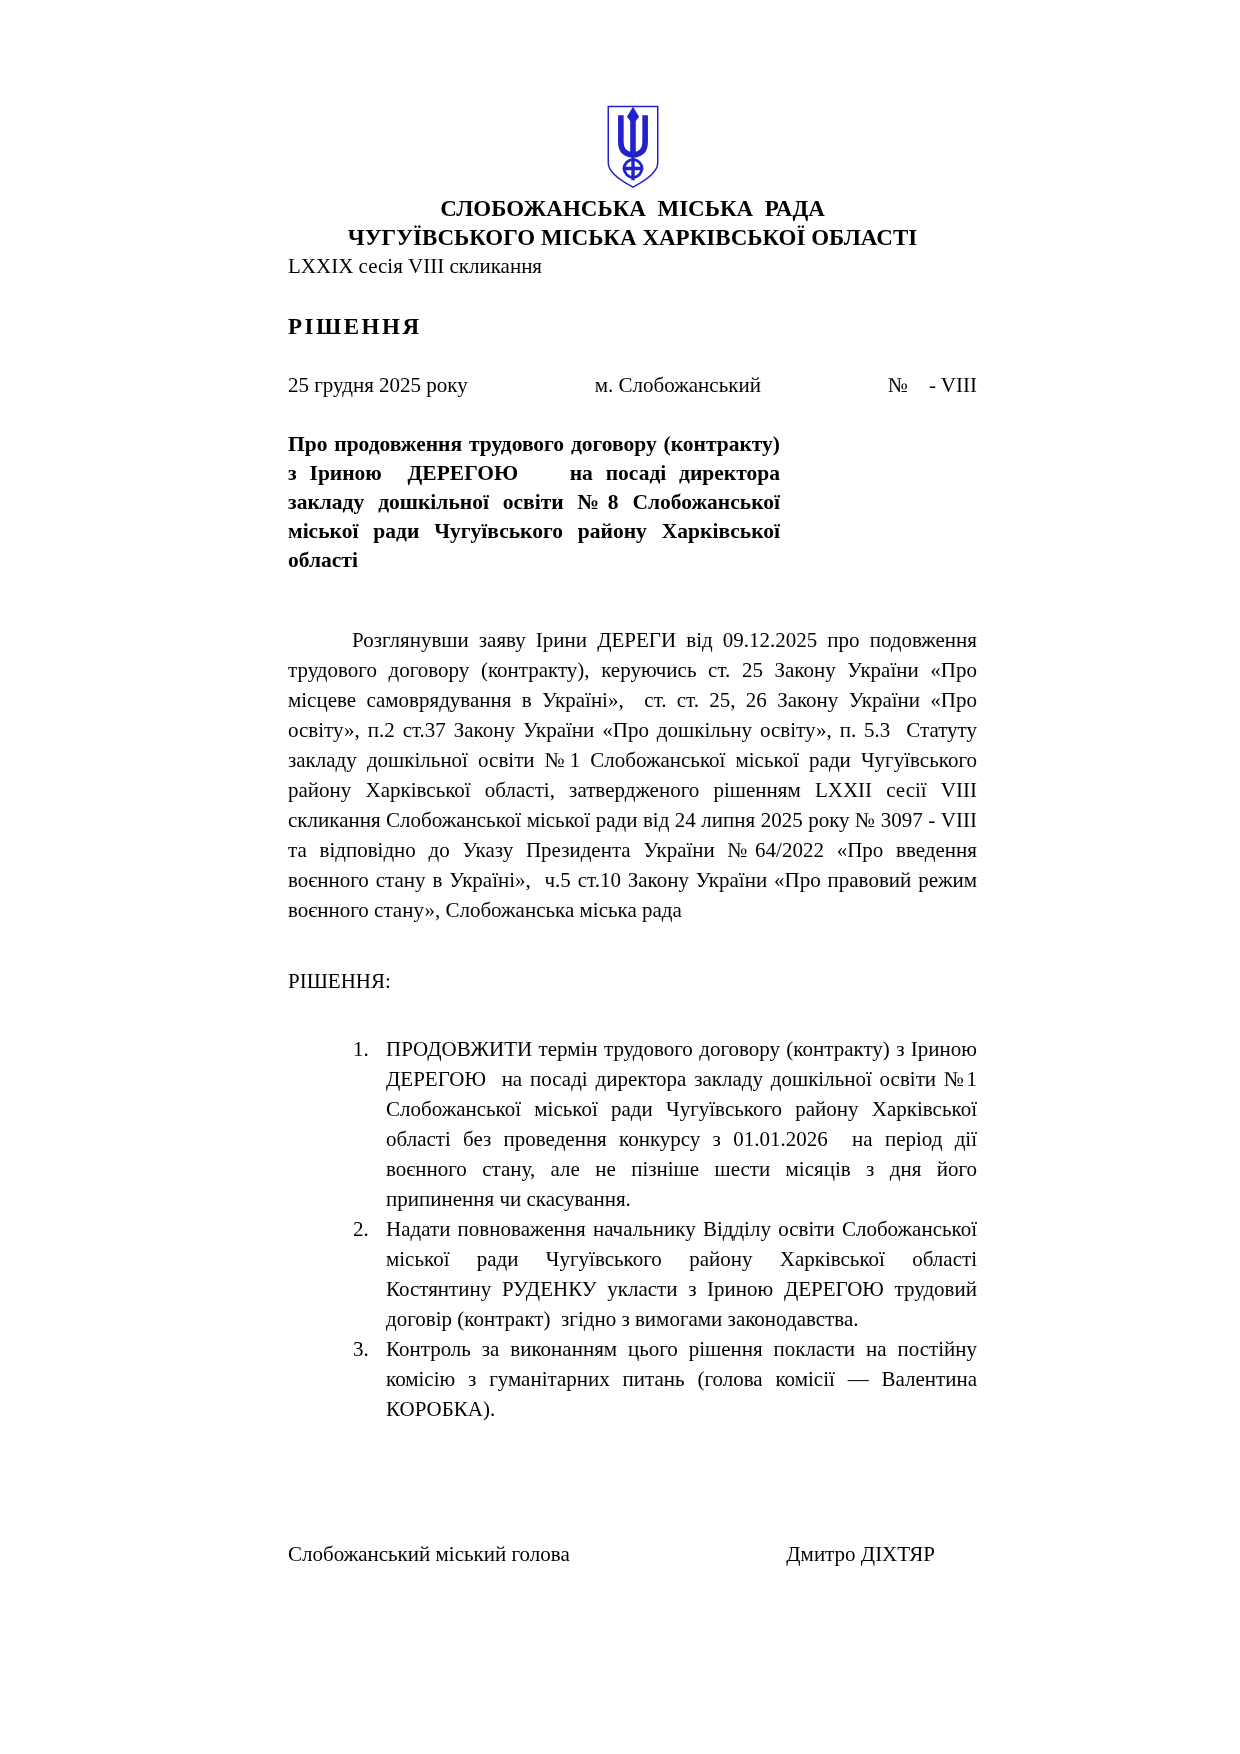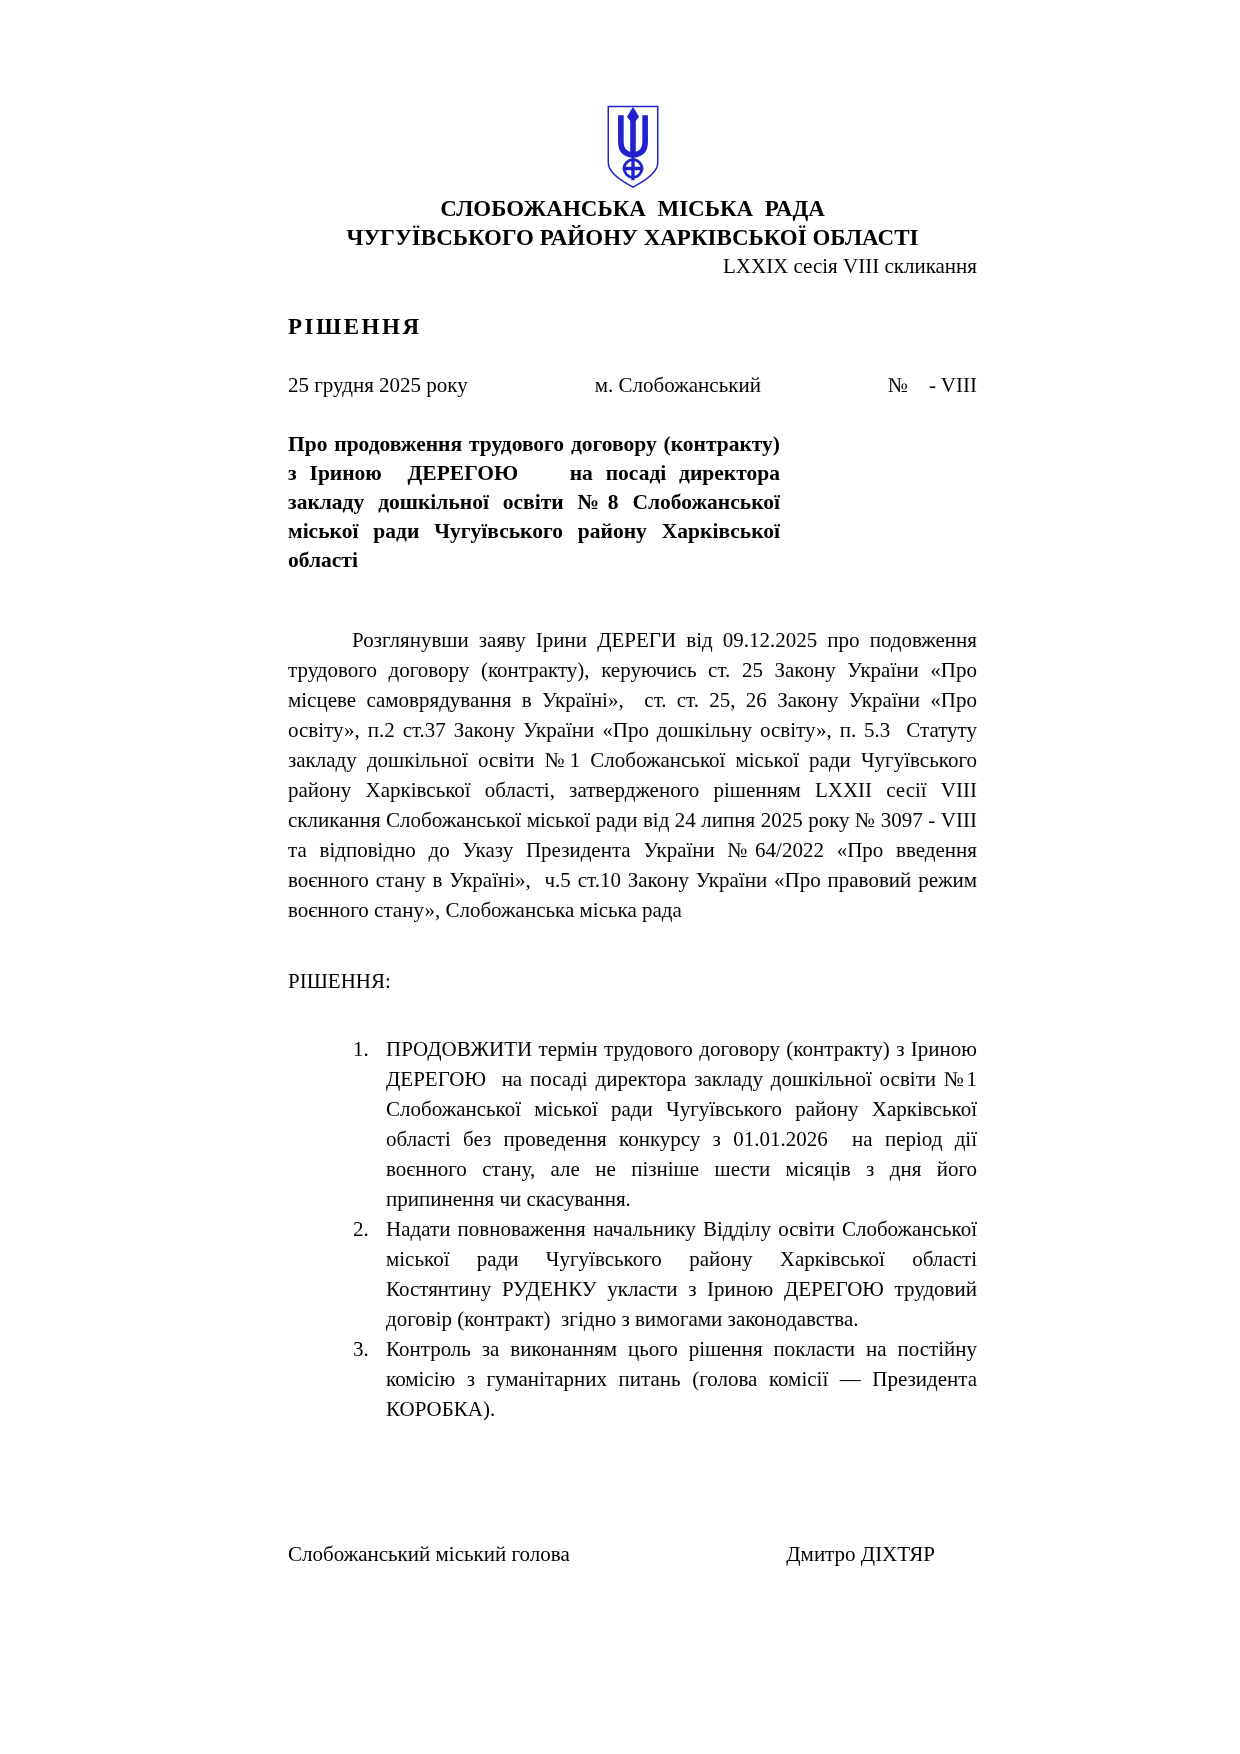--- a/index.html
+++ b/index.html
@@ -20,21 +20,21 @@
   .emblem-wrap { padding-top: 104px; text-align: center; }
   .emblem { display: inline-block; }
 
   .org-line1, .org-line2 {
     text-align: center;
     font-weight: bold;
     font-size: 23px;
     line-height: 29px;
   }
   .session-line {
-    text-align: right;
+    text-align: left;
     font-size: 21px;
     line-height: 28px;
   }
 
   .doc-title {
     margin-top: 34px;
     text-align: left;
     font-weight: bold;
     font-size: 23px;
     letter-spacing: 2.5px;
@@ -104,21 +104,21 @@
       </g>
       <path d="M30,3 L36.5,13.5 L30,22 L23.5,13.5 Z" fill="#2222cc"></path>
       <g stroke="#2222cc" fill="none">
         <circle cx="30" cy="69" r="9.5" stroke-width="3"></circle>
         <path d="M30,56.5 V81.5 M19,69 H41" stroke-width="3.6"></path>
       </g>
     </svg>
   </div>
 
   <div class="org-line1 txt">СЛОБОЖАНСЬКА  МІСЬКА  РАДА</div>
-  <div class="org-line2 txt">ЧУГУЇВСЬКОГО РАЙОНУ ХАРКІВСЬКОЇ ОБЛАСТІ</div>
+  <div class="org-line2 txt">ЧУГУЇВСЬКОГО МІСЬКА ХАРКІВСЬКОЇ ОБЛАСТІ</div>
   <div class="session-line txt">LXXIX сесія VIII скликання</div>
 
   <div class="doc-title txt">РІШЕННЯ</div>
 
   <div class="meta-row">
     <span class="txt">25 грудня 2025 року</span>
     <span class="txt">м. Слобожанський</span>
     <span class="txt">№    - VIII</span>
   </div>
 
@@ -132,21 +132,21 @@
     <div class="item">
       <span class="item-number txt">1.</span>
       <span class="item-text txt">ПРОДОВЖИТИ термін трудового договору (контракту) з Іриною  ДЕРЕГОЮ  на посаді директора закладу дошкільної освіти №1 Слобожанської міської ради Чугуївського району Харківської області без проведення конкурсу з 01.01.2026  на період дії воєнного стану, але не пізніше шести місяців з дня його припинення чи скасування.</span>
     </div>
     <div class="item">
       <span class="item-number txt">2.</span>
       <span class="item-text txt">Надати повноваження начальнику Відділу освіти Слобожанської міської ради Чугуївського району Харківської області Костянтину РУДЕНКУ укласти з Іриною ДЕРЕГОЮ трудовий договір (контракт)  згідно з вимогами законодавства.</span>
     </div>
     <div class="item">
       <span class="item-number txt">3.</span>
-      <span class="item-text txt">Контроль за виконанням цього рішення покласти на постійну комісію з гуманітарних питань (голова комісії — Президента КОРОБКА).</span>
+      <span class="item-text txt">Контроль за виконанням цього рішення покласти на постійну комісію з гуманітарних питань (голова комісії — Валентина КОРОБКА).</span>
     </div>
   </div>
 
   <div class="signature-row">
     <span class="txt">Слобожанський міський голова</span>
     <span class="sign-name txt">Дмитро ДІХТЯР</span>
   </div>
 
 </div>
 

